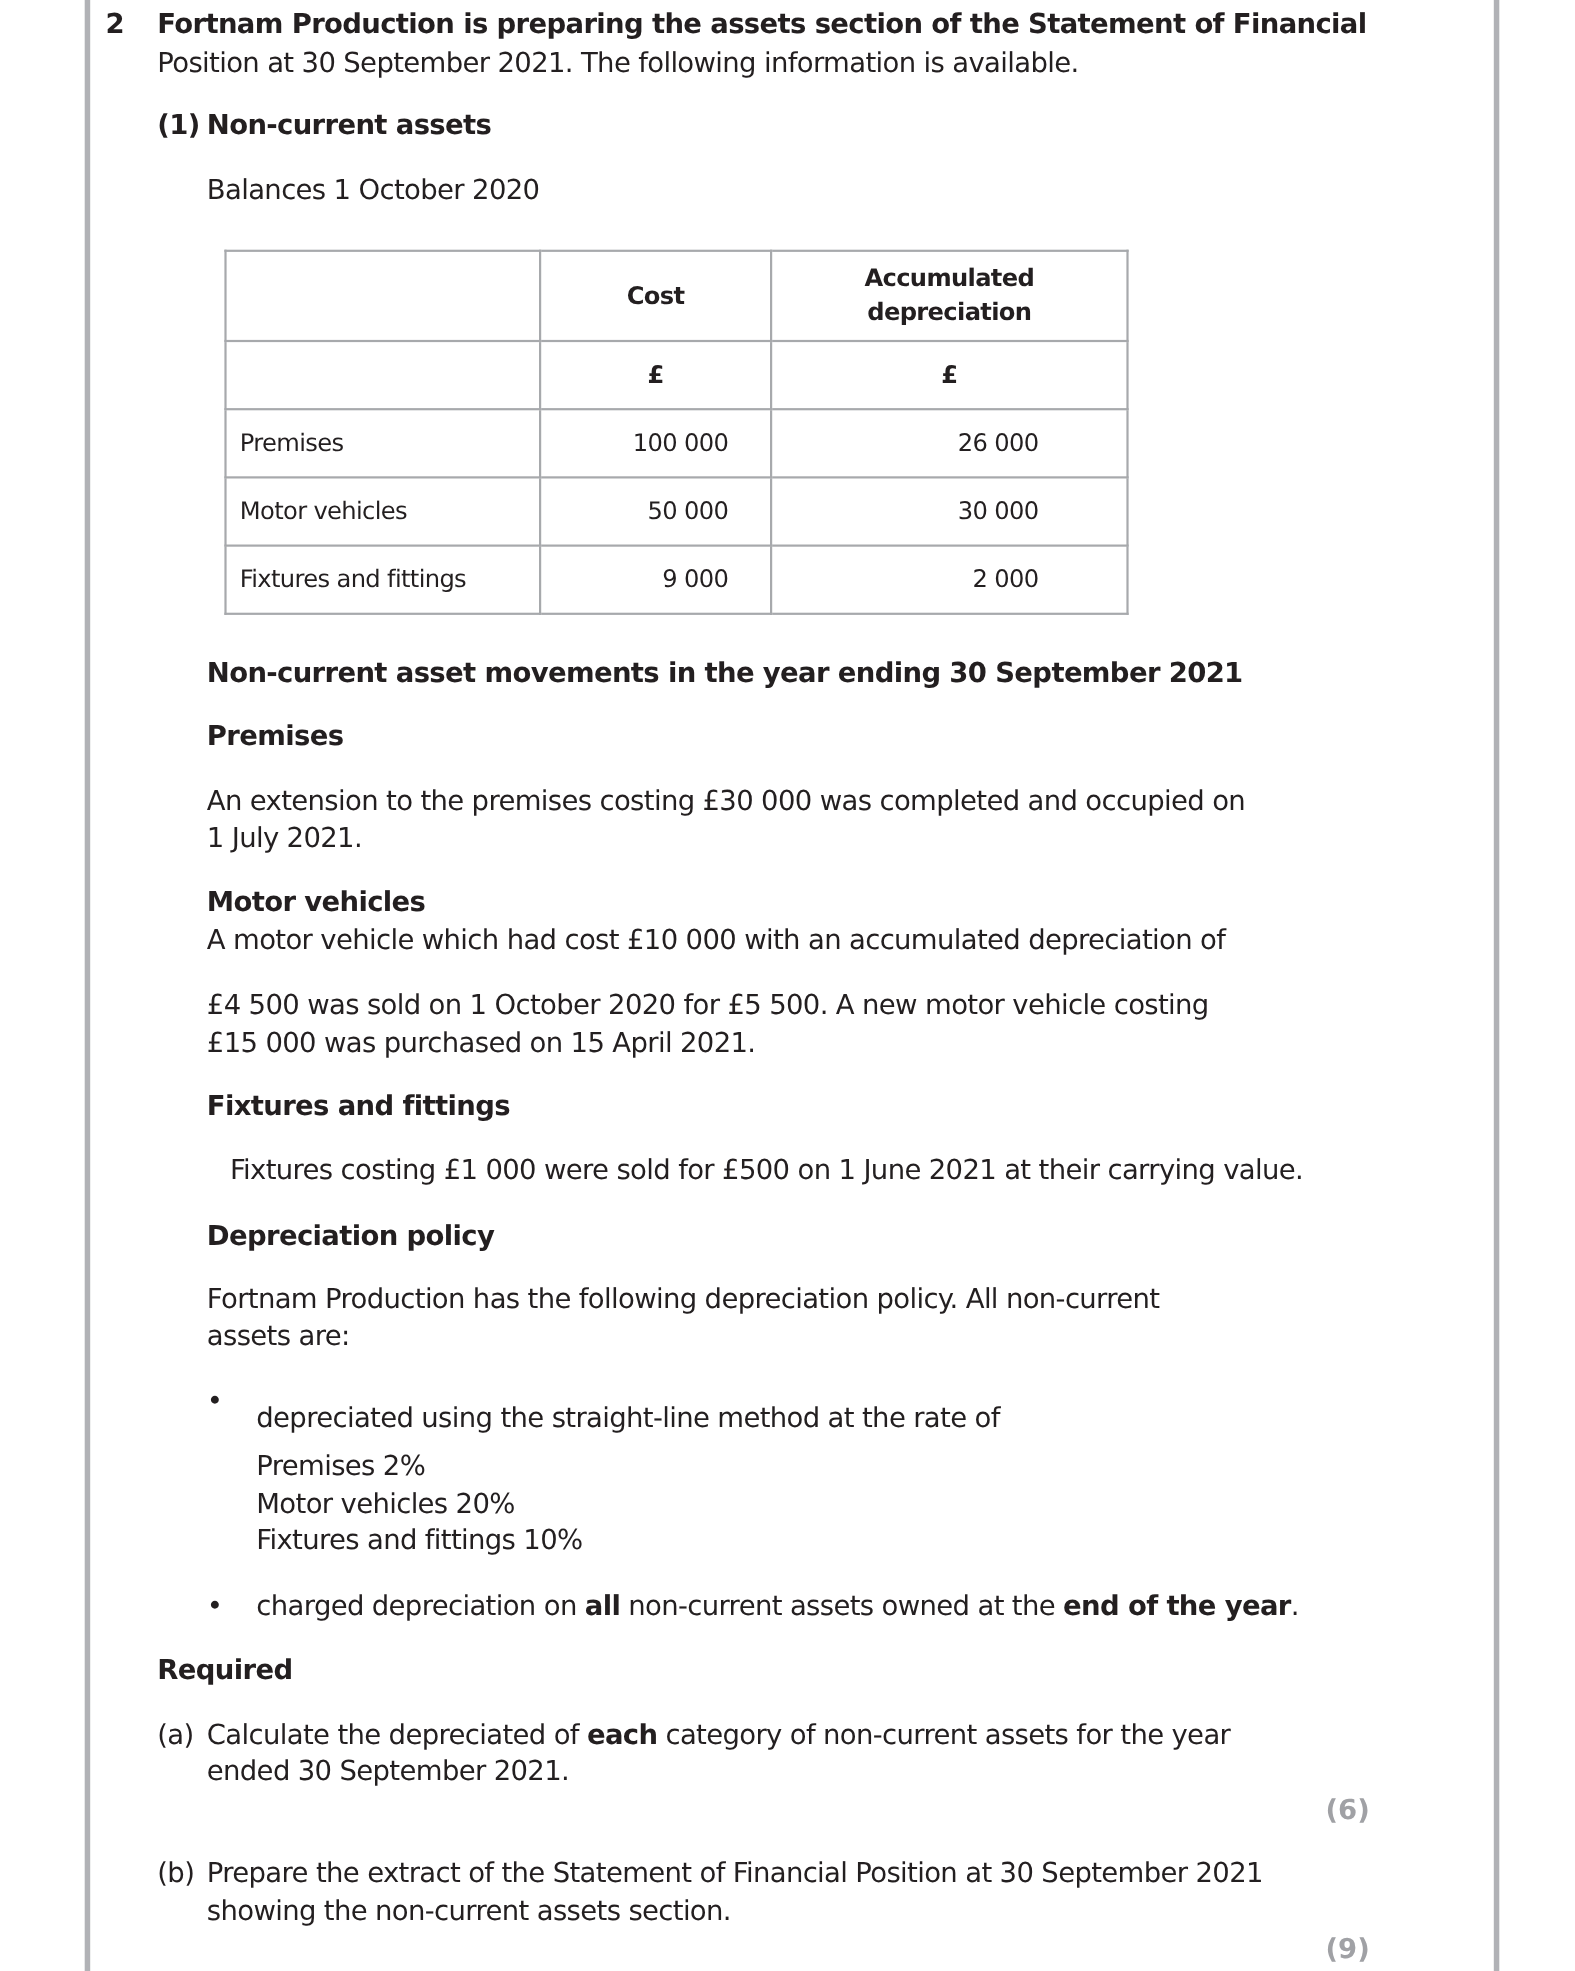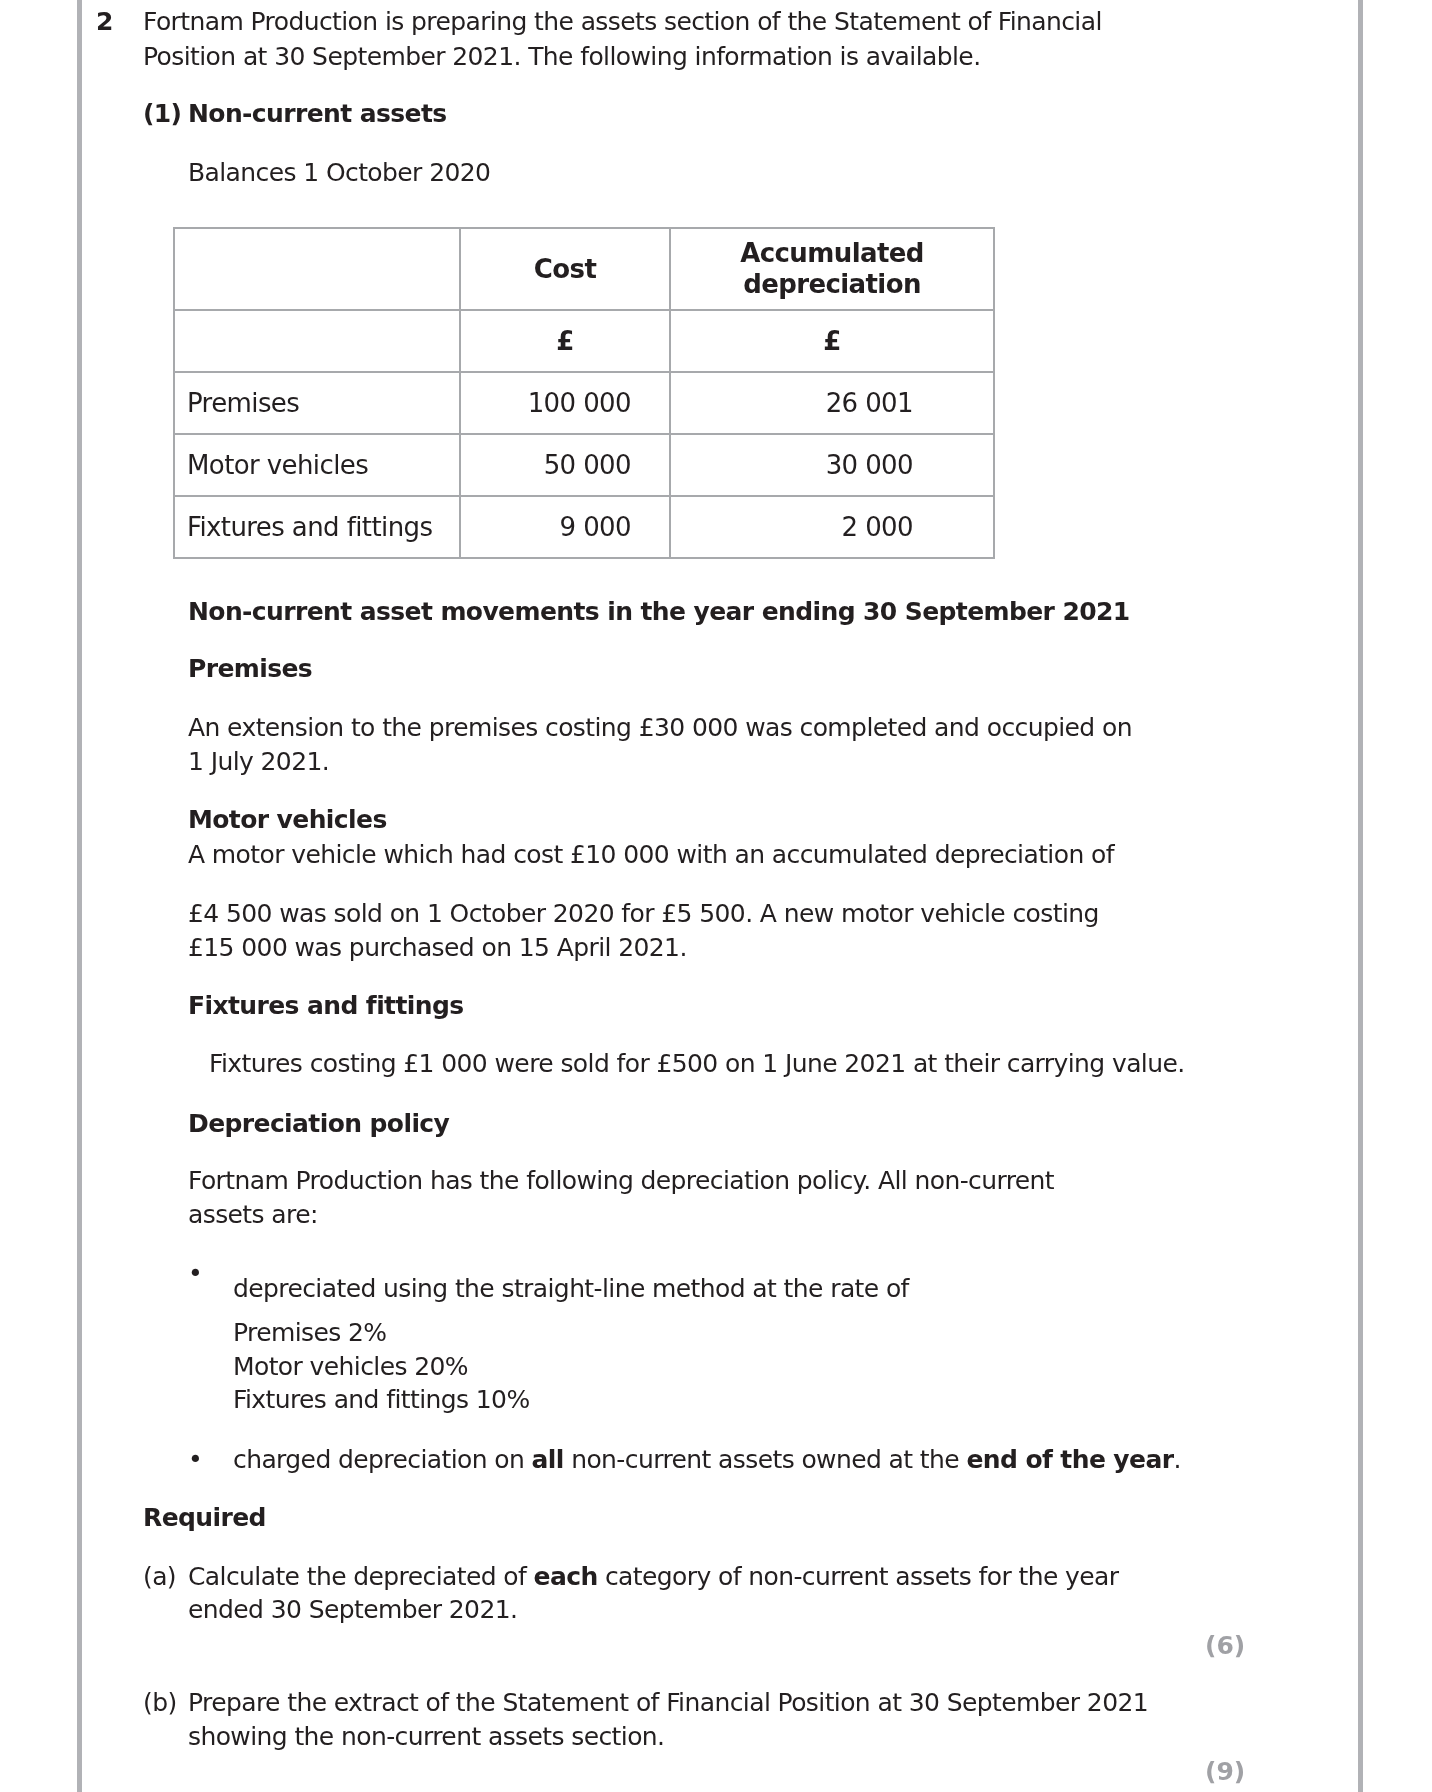--- a/index.html
+++ b/index.html
@@ -7,41 +7,41 @@
     width: 1432px; height: 1792px; position: relative; overflow: hidden;
     font-family: "DejaVu Sans", "Liberation Sans", sans-serif;
     color: #231f20;
   }
   .vline { position: absolute; top: 0; height: 1792px; width: 5px; background: #b1b2b6; }
   .t { position: absolute; white-space: nowrap; font-size: 25px; line-height: 34px; letter-spacing: -0.6px; }
   .b { font-weight: bold; }
   .qnum { position: absolute; left: 96px; top: 5px; font-size: 25px; line-height: 34px; font-weight: bold; }
   .marks { position: absolute; font-size: 25px; line-height: 34px; font-weight: bold; color: #a0a1a5; }
   table.bal {
-    position: absolute; left: 173px; top: 227px; border-collapse: collapse;
-    font-size: 26px; letter-spacing: -0.6px;
+    position: absolute; left: 204px; top: 227px; border-collapse: collapse;
+    font-size: 22px; letter-spacing: -0.6px;
   }
   table.bal td { border: 2.5px solid #a7a9ac; padding: 0; vertical-align: middle; }
   table.bal td.c0 { width: 272px; padding-left: 12px; text-align: left; }
   table.bal td.c1 { width: 170px; text-align: right; padding-right: 38px; }
   table.bal td.c2 { width: 242px; text-align: right; padding-right: 80px; }
   table.bal td.hd { text-align: center; font-weight: bold; padding-right: 0; line-height: 31px; }
   table.bal tr.r0 td { height: 80px; }
   table.bal tr.r1 td { height: 60px; }
   table.bal tr.rd td { height: 60px; }
   .bullet { position: absolute; left: 188px; font-size: 25px; line-height: 34px; }
 </style>
 </head>
 <body>
 
 <div class="vline" style="left:77px;"></div>
 <div class="vline" style="left:1358px;"></div>
 
 <div class="qnum">2</div>
-<div class="t" style="left:143px; top:5px;">Fortnam Production is preparing the assets section of the Statement of Financial</div>
+<div class="t" style="left:143px; top:5px;font-weight:bold;">Fortnam Production is preparing the assets section of the Statement of Financial</div>
 <div class="t" style="left:143px; top:40px;">Position at 30 September 2021. The following information is available.</div>
 
 <div class="t b" style="left:143px; top:97px;">(1)</div>
 <div class="t b" style="left:188px; top:97px;">Non-current assets</div>
 <div class="t" style="left:188px; top:156px;">Balances 1 October 2020</div>
 
 <table class="bal">
   <tbody>
       <tr class="r0">
     <td class="c0"></td>
@@ -52,21 +52,21 @@
     </td>
   </tr>
   <tr class="r1">
     <td class="c0"></td>
     <td class="c1 hd">£</td>
     <td class="c2 hd">£</td>
   </tr>
   <tr class="rd">
     <td class="c0">Premises</td>
     <td class="c1">100 000</td>
-    <td class="c2">26 001</td>
+    <td class="c2">26 000</td>
   </tr>
   <tr class="rd">
     <td class="c0">Motor vehicles</td>
     <td class="c1">50 000</td>
     <td class="c2">30 000</td>
   </tr>
   <tr class="rd">
     <td class="c0">Fixtures and fittings</td>
     <td class="c1">9 000</td>
     <td class="c2">2 000</td>

